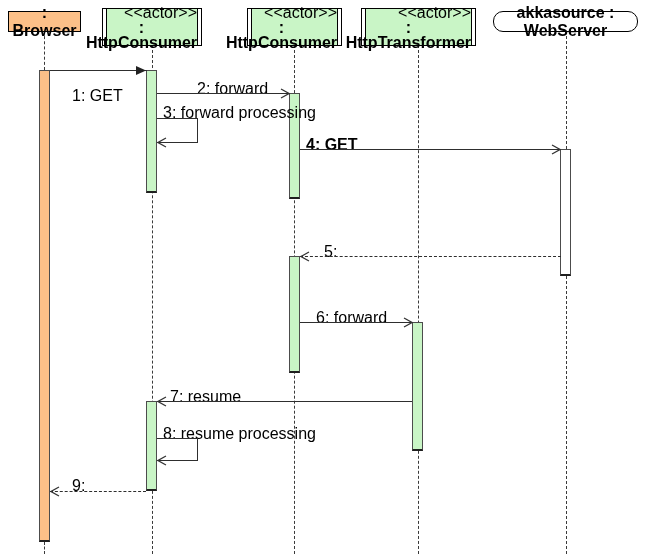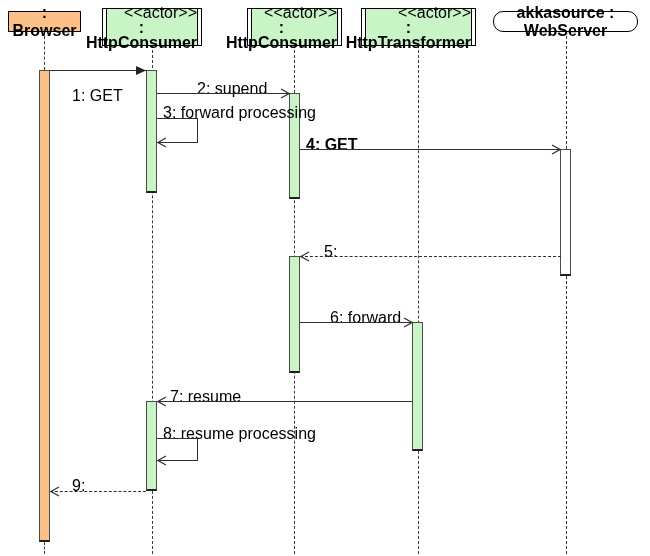--- a/index.html
+++ b/index.html
@@ -82,21 +82,21 @@
   <div class="activation" style="left:289px;top:256px;height:117px;"></div>
   <div class="activation" style="left:412px;top:322px;height:129px;"></div>
   <div class="activation white" style="left:560px;top:149px;height:127px;"></div>
 
   <div class="msg-label" style="left:72px;top:57px;margin-top:30px;">1: GET</div>
   <div class="msg-line" style="left:50px;top:70px;width:97px;"></div>
   <svg class="arrow" style="left:136px;top:65px;" width="11" height="11" viewBox="0 0 11 11">
       <polygon points="0,1 10,5.5 0,10" fill="#222"></polygon>
     </svg>
 
-  <div class="msg-label" style="left:197px;top:80px;">2: supend</div>
+  <div class="msg-label" style="left:197px;top:80px;">2: forward</div>
   <div class="msg-line" style="left:157px;top:93px;width:132px;"></div>
   <svg class="arrow" style="left:280px;top:88px;" width="10" height="11" viewBox="0 0 10 11">
       <path d="M1,1 L9,5.5 L1,10" fill="none" stroke="#333" stroke-width="1.2"></path>
     </svg>
 
   <div class="msg-label" style="left:163px;top:104px;">3: forward processing</div>
   <div class="self-box" style="left:157px;top:118px;width:41px;height:25px;"></div>
   <svg class="arrow" style="left:157px;top:137px;" width="10" height="11" viewBox="0 0 10 11">
       <path d="M9,1 L1,5.5 L9,10" fill="none" stroke="#333" stroke-width="1.2"></path>
     </svg>
@@ -106,21 +106,21 @@
   <svg class="arrow" style="left:551px;top:144px;" width="10" height="11" viewBox="0 0 10 11">
       <path d="M1,1 L9,5.5 L1,10" fill="none" stroke="#333" stroke-width="1.2"></path>
     </svg>
 
   <div class="msg-label" style="left:324px;top:243px;">5:</div>
   <div class="msg-line dashed" style="left:300px;top:256px;width:261px;"></div>
   <svg class="arrow" style="left:300px;top:251px;" width="10" height="11" viewBox="0 0 10 11">
       <path d="M9,1 L1,5.5 L9,10" fill="none" stroke="#333" stroke-width="1.2"></path>
     </svg>
 
-  <div class="msg-label" style="left:330px;top:309px;">6: forward</div>
+  <div class="msg-label" style="left:316px;top:309px;">6: forward</div>
   <div class="msg-line" style="left:300px;top:322px;width:112px;"></div>
   <svg class="arrow" style="left:403px;top:317px;" width="10" height="11" viewBox="0 0 10 11">
       <path d="M1,1 L9,5.5 L1,10" fill="none" stroke="#333" stroke-width="1.2"></path>
     </svg>
 
   <div class="msg-label" style="left:170px;top:388px;">7: resume</div>
   <div class="msg-line" style="left:157px;top:401px;width:255px;"></div>
   <svg class="arrow" style="left:157px;top:396px;" width="10" height="11" viewBox="0 0 10 11">
       <path d="M9,1 L1,5.5 L9,10" fill="none" stroke="#333" stroke-width="1.2"></path>
     </svg>

